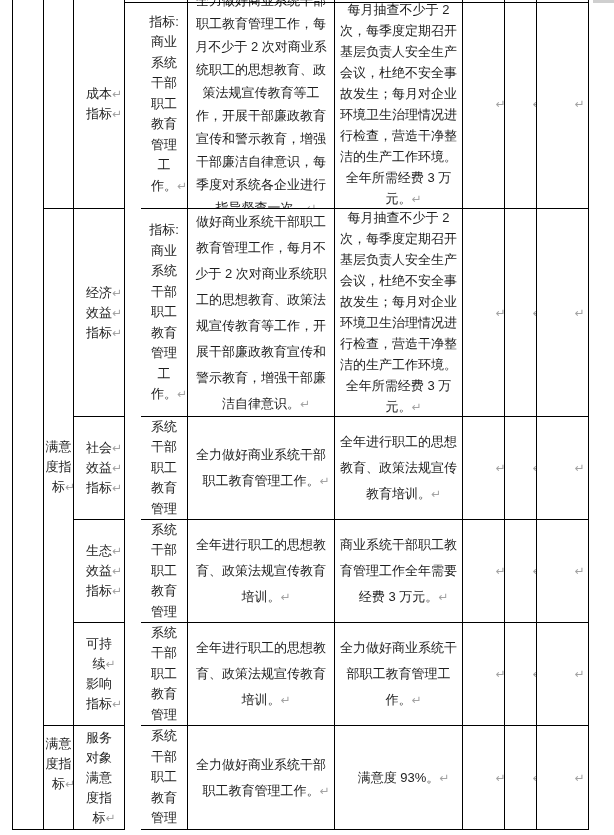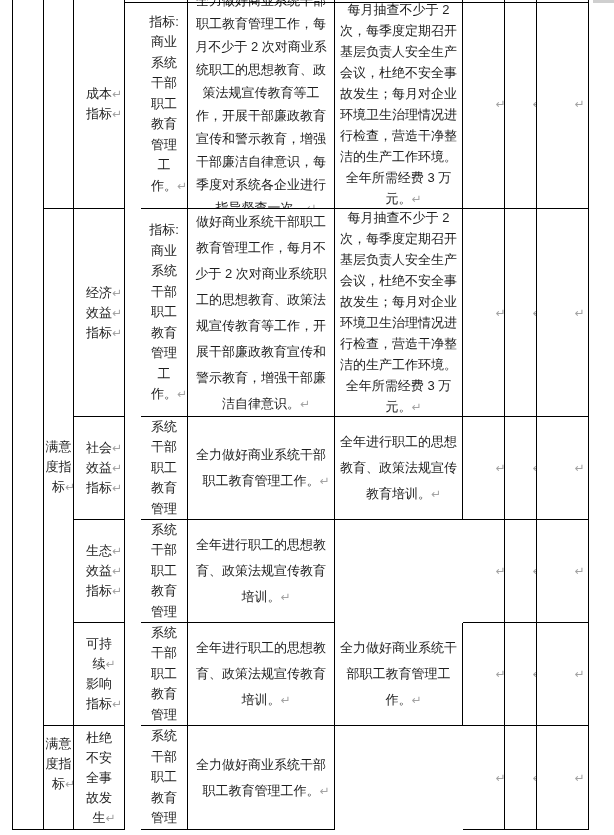--- a/index.html
+++ b/index.html
@@ -124,20 +124,23 @@
         <div class="para"><span>生态</span><span class="mark">↵</span></div>
         <div class="para"><span>效益</span><span class="mark">↵</span></div>
         <div class="para"><span>指标</span><span class="mark">↵</span></div>
       </div>
       <div class="cell col-d" style="grid-area: 4 / 4 / span 1;">
         <div class="para"><span>指标: 商业系统干部职工教育管理工作。</span><span class="mark">↵</span></div>
       </div>
       <div class="cell col-e lh26" style="grid-area: 4 / 5 / span 1;">
         <div class="para"><span>全年进行职工的思想教育、政策法规宣传教育培训。</span><span class="mark">↵</span></div>
       </div>
+      <div class="cell col-f lh26" style="grid-area: 4 / 6 / span 1;">
+        <div class="para"><span>商业系统干部职工教育管理工作全年需要经费 3 万元。</span><span class="mark">↵</span></div>
+      </div>
       <div class="cell col-empty" style="grid-area: 4 / 7 / span 1;">
         <span class="mark">↵</span>
       </div>
       <div class="cell col-empty" style="grid-area: 4 / 8 / span 1;">
         <span class="mark">↵</span>
       </div>
       <div class="cell col-empty" style="grid-area: 4 / 9 / span 1;">
         <span class="mark">↵</span>
       </div>
       <div class="cell col-c" style="grid-area: 5 / 3 / span 1;">
@@ -156,27 +159,30 @@
       <div class="cell col-empty" style="grid-area: 5 / 7 / span 1;">
         <span class="mark">↵</span>
       </div>
       <div class="cell col-empty" style="grid-area: 5 / 8 / span 1;">
         <span class="mark">↵</span>
       </div>
       <div class="cell col-empty" style="grid-area: 5 / 9 / span 1;">
         <span class="mark">↵</span>
       </div>
       <div class="cell col-c" style="grid-area: 6 / 3 / span 1;">
-        <div class="para"><span>杜绝不安全事故发生</span><span class="mark">↵</span></div>
+        <div class="para"><span>服务对象满意度指标</span><span class="mark">↵</span></div>
       </div>
       <div class="cell col-d" style="grid-area: 6 / 4 / span 1;">
         <div class="para"><span>指标: 商业系统干部职工教育管理工作。</span><span class="mark">↵</span></div>
       </div>
       <div class="cell col-e lh26" style="grid-area: 6 / 5 / span 1;">
         <div class="para"><span>全力做好商业系统干部职工教育管理工作。</span><span class="mark">↵</span></div>
+      </div>
+      <div class="cell col-f lh26" style="grid-area: 6 / 6 / span 1;">
+        <div class="para"><span>满意度 93%。</span><span class="mark">↵</span></div>
       </div>
       <div class="cell col-empty" style="grid-area: 6 / 7 / span 1;">
         <span class="mark">↵</span>
       </div>
       <div class="cell col-empty" style="grid-area: 6 / 8 / span 1;">
         <span class="mark">↵</span>
       </div>
       <div class="cell col-empty" style="grid-area: 6 / 9 / span 1;">
         <span class="mark">↵</span>
       </div>

